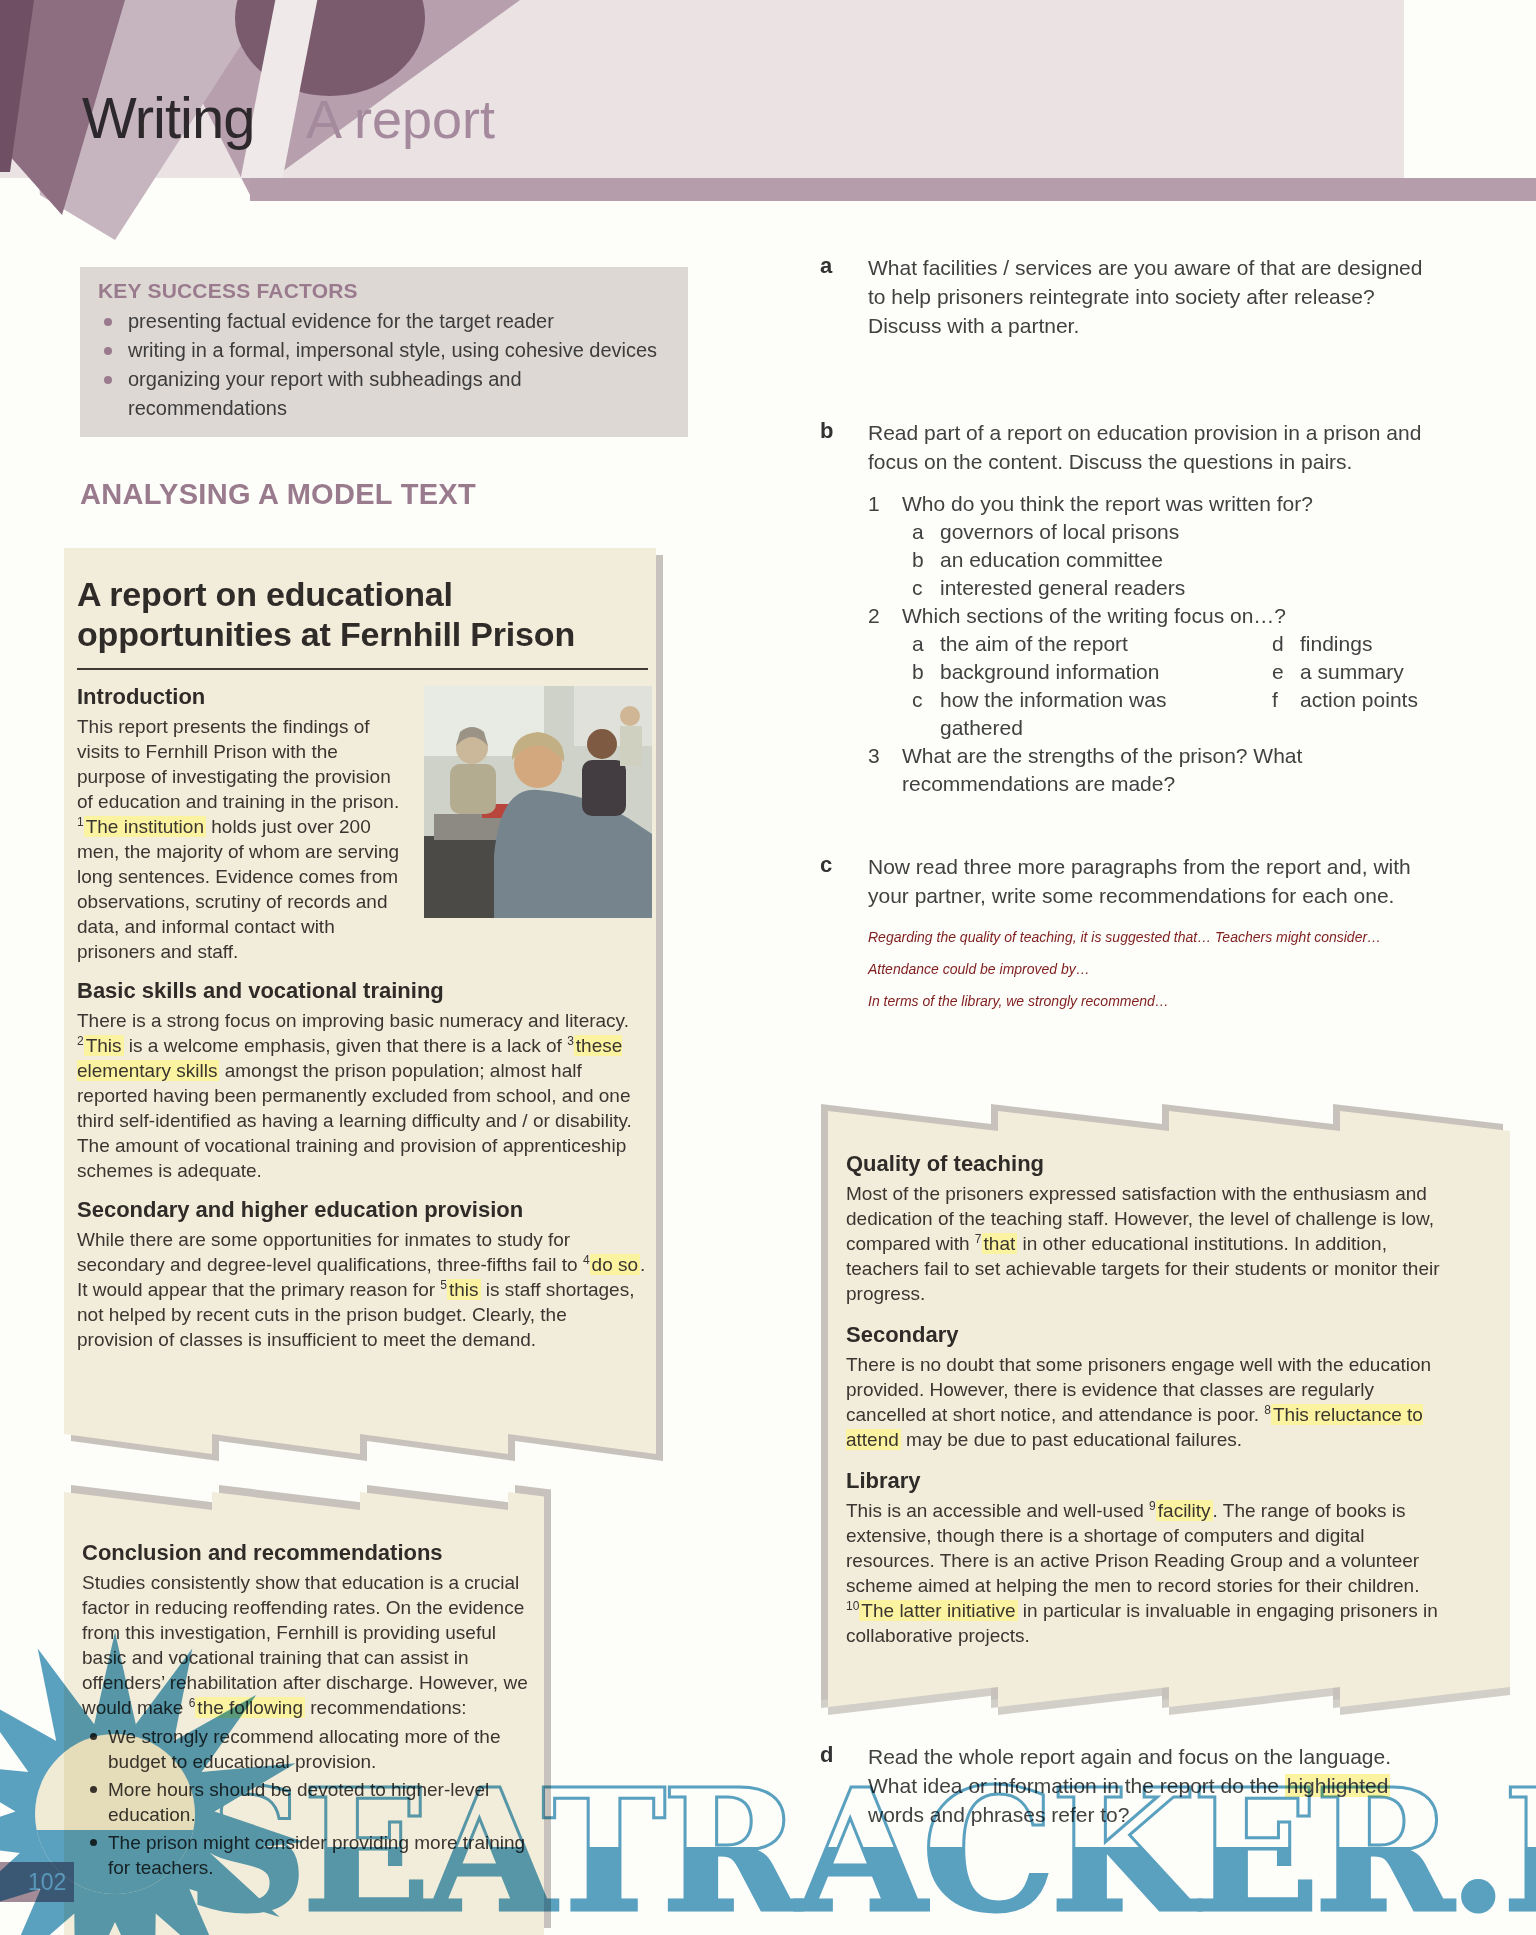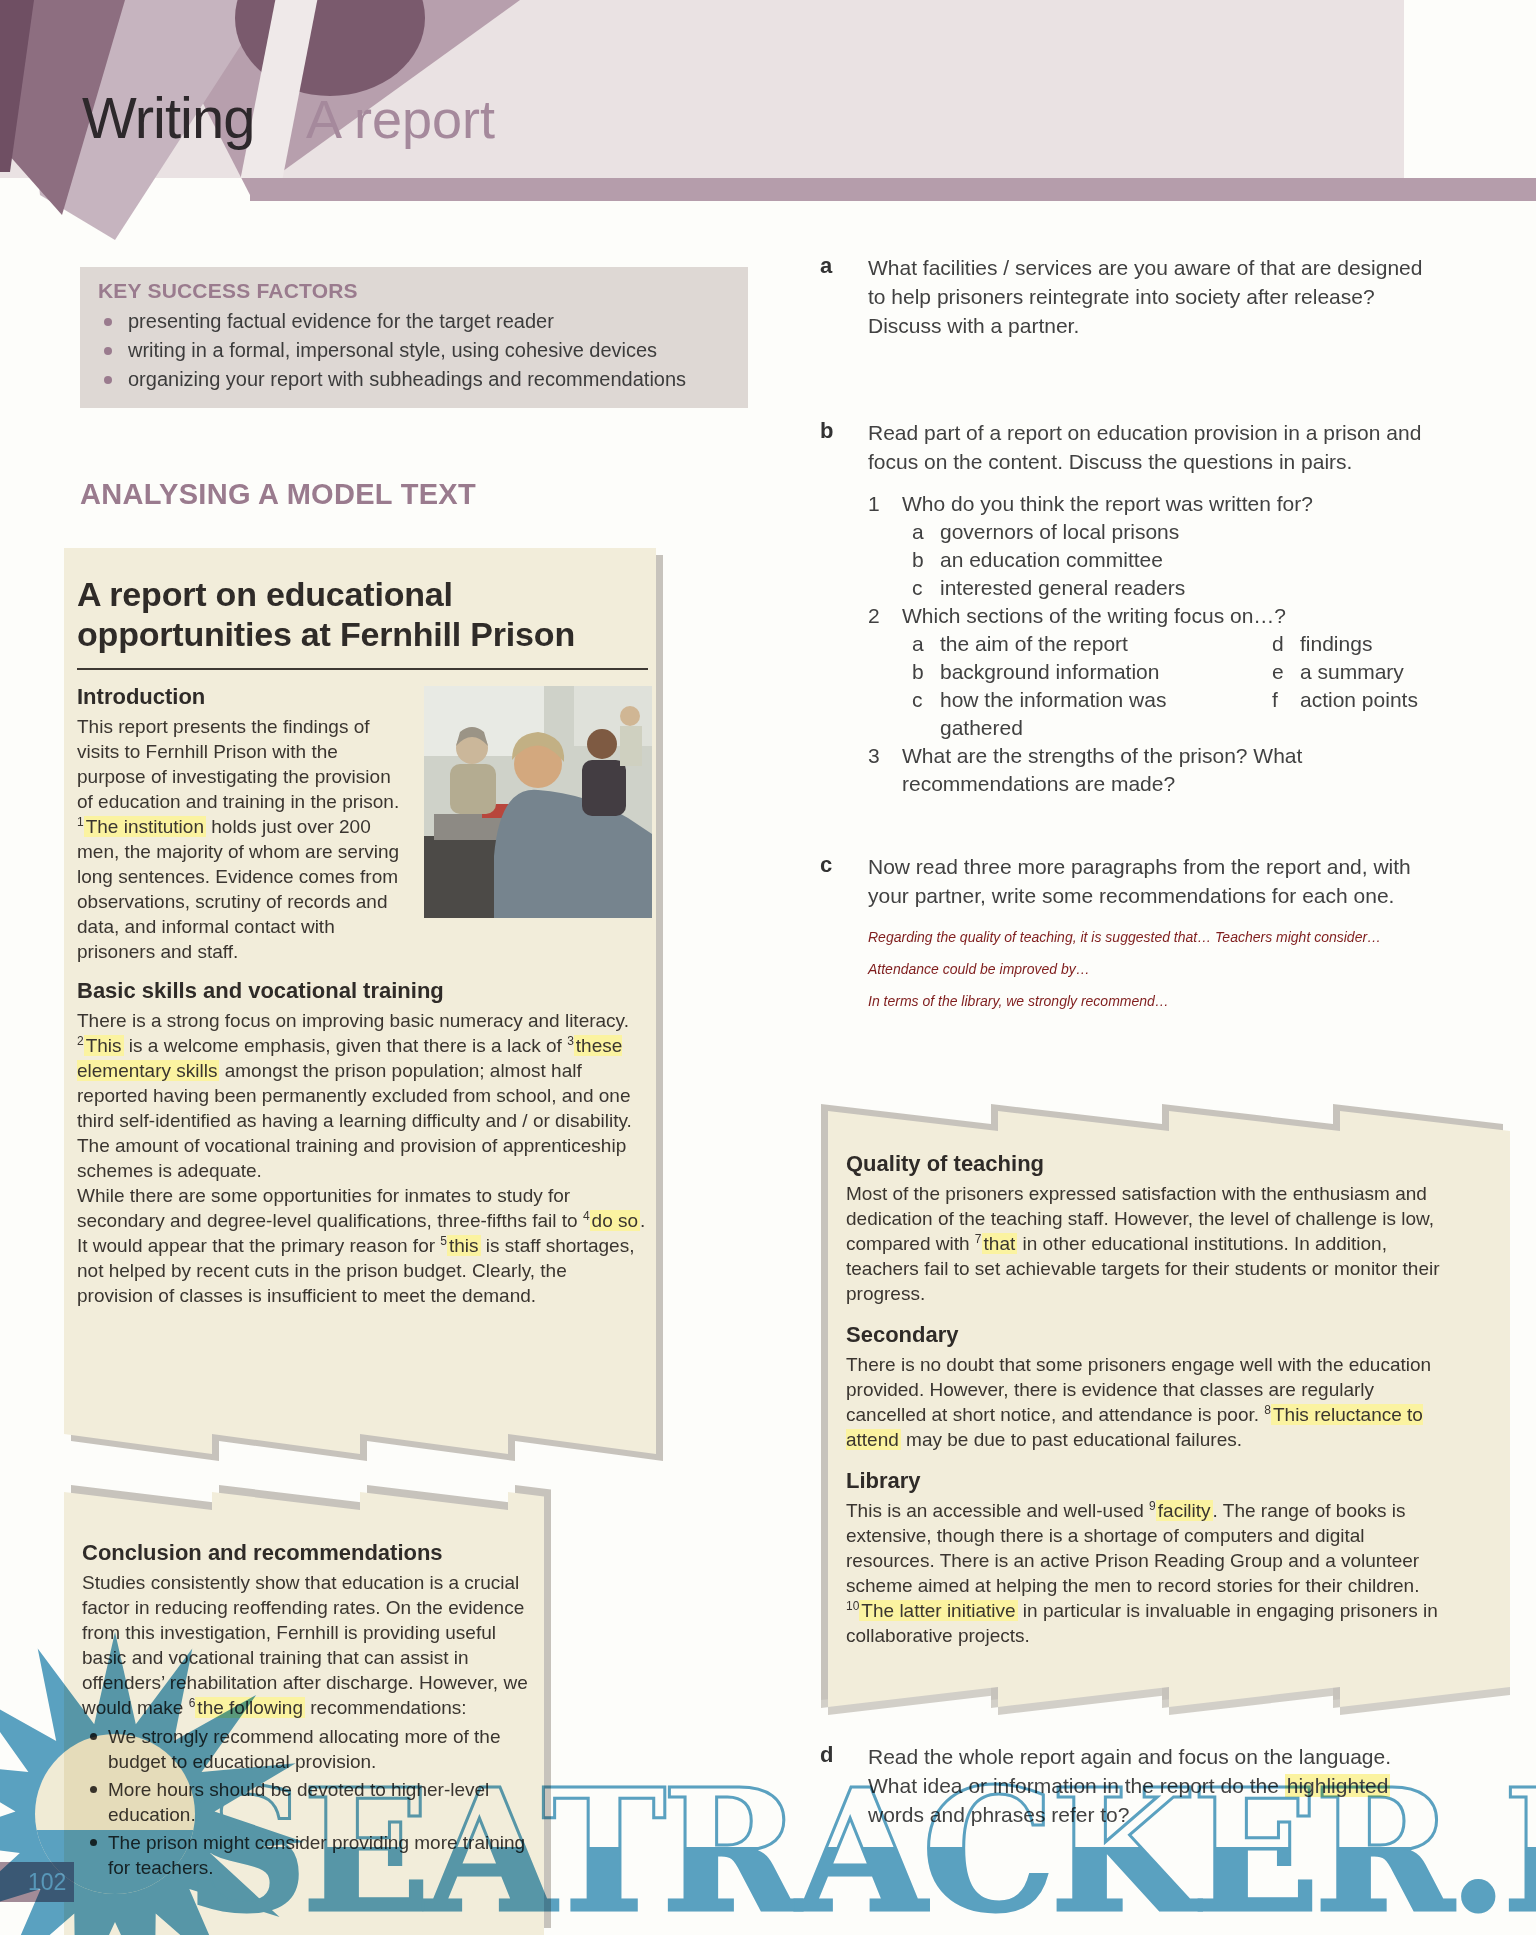--- a/index.html
+++ b/index.html
@@ -14,21 +14,21 @@
   .w5{background:#b79fad;clip-path:polygon(150px 0,520px 0,250px 195px);}
   .w3{background:#c6b4bf;clip-path:polygon(20px 0,270px 0,115px 240px,40px 195px);}
   .w2{background:#8d6e80;clip-path:polygon(0 0,125px 0,62px 215px,0 145px);}
   .w6{background:#7a5a6d;clip-path:ellipse(95px 78px at 330px 18px);}
   .w1{background:#6f4f63;clip-path:polygon(0 0,34px 0,10px 172px,0 172px);}
   .slash{position:absolute;left:258px;top:0;width:42px;height:178px;background:#efe9e9;transform:skewX(-11deg);}
   .hdr-title{position:absolute;left:82px;top:84px;font-size:58px;color:#2d282b;letter-spacing:-1px;}
   .hdr-sub{position:absolute;left:306px;top:88px;font-size:54px;color:#a5899c;}
 
   
-  .ksf{position:absolute;left:80px;top:267px;width:668px;box-sizing:border-box;
+  .ksf{position:absolute;left:80px;top:267px;width:608px;box-sizing:border-box;
        background:#ded8d4;padding:12px 18px 14px 18px;}
   .ksf h3{margin:0 0 4px 0;font-size:21px;color:#9a7b8e;letter-spacing:.2px;}
   .ksf ul{margin:0;padding:0;list-style:none;}
   .ksf li{position:relative;padding-left:30px;font-size:20px;line-height:29px;color:#3c3c3c;}
   .ksf li::before{content:"";position:absolute;left:6px;top:11px;width:8px;height:8px;border-radius:50%;background:#9a7b8e;}
 
   .analysing{position:absolute;left:80px;top:478px;font-size:29px;font-weight:bold;color:#9a7b8e;letter-spacing:.3px;}
 
   
   .shadow-br{position:absolute;filter:drop-shadow(7px 7px 0 #c7c3bc);}
@@ -144,20 +144,21 @@
         </div>
         <h4>Introduction</h4>
         <p>This report presents the findings of visits to Fernhill Prison with the purpose of investigating the provision of education and training in the prison. <sup>1</sup><span class="hl">The institution</span> holds just over 200 men, the majority of whom are serving long sentences. Evidence comes from observations, scrutiny of records and data, and informal contact with prisoners and staff.</p>
         <div class="clr"></div>
       </div>
       <div class="rsec">
         <h4>Basic skills and vocational training</h4>
         <p>There is a strong focus on improving basic numeracy and literacy. <sup>2</sup><span class="hl">This</span> is a welcome emphasis, given that there is a lack of <sup>3</sup><span class="hl">these elementary skills</span> amongst the prison population; almost half reported having been permanently excluded from school, and one third self-identified as having a learning difficulty and / or disability. The amount of vocational training and provision of apprenticeship schemes is adequate.</p>
       </div>
       <div class="rsec">
+        <h4>Secondary and higher education provision</h4>
         <p>While there are some opportunities for inmates to study for secondary and degree-level qualifications, three-fifths fail to <sup>4</sup><span class="hl">do so</span>. It would appear that the primary reason for <sup>5</sup><span class="hl">this</span> is staff shortages, not helped by recent cuts in the prison budget. Clearly, the provision of classes is insufficient to meet the demand.</p>
       </div>
     </div>
   </div>
 
   <div class="shadow-tr" style="left:64px;top:1478px;">
     <div class="box2">
       <div class="rsec">
         <h4>Conclusion and recommendations</h4>
         <p>Studies consistently show that education is a crucial factor in reducing reoffending rates. On the evidence from this investigation, Fernhill is providing useful basic and vocational training that can assist in offenders’ rehabilitation after discharge. However, we would make <sup>6</sup><span class="hl">the following</span> recommendations:</p>

